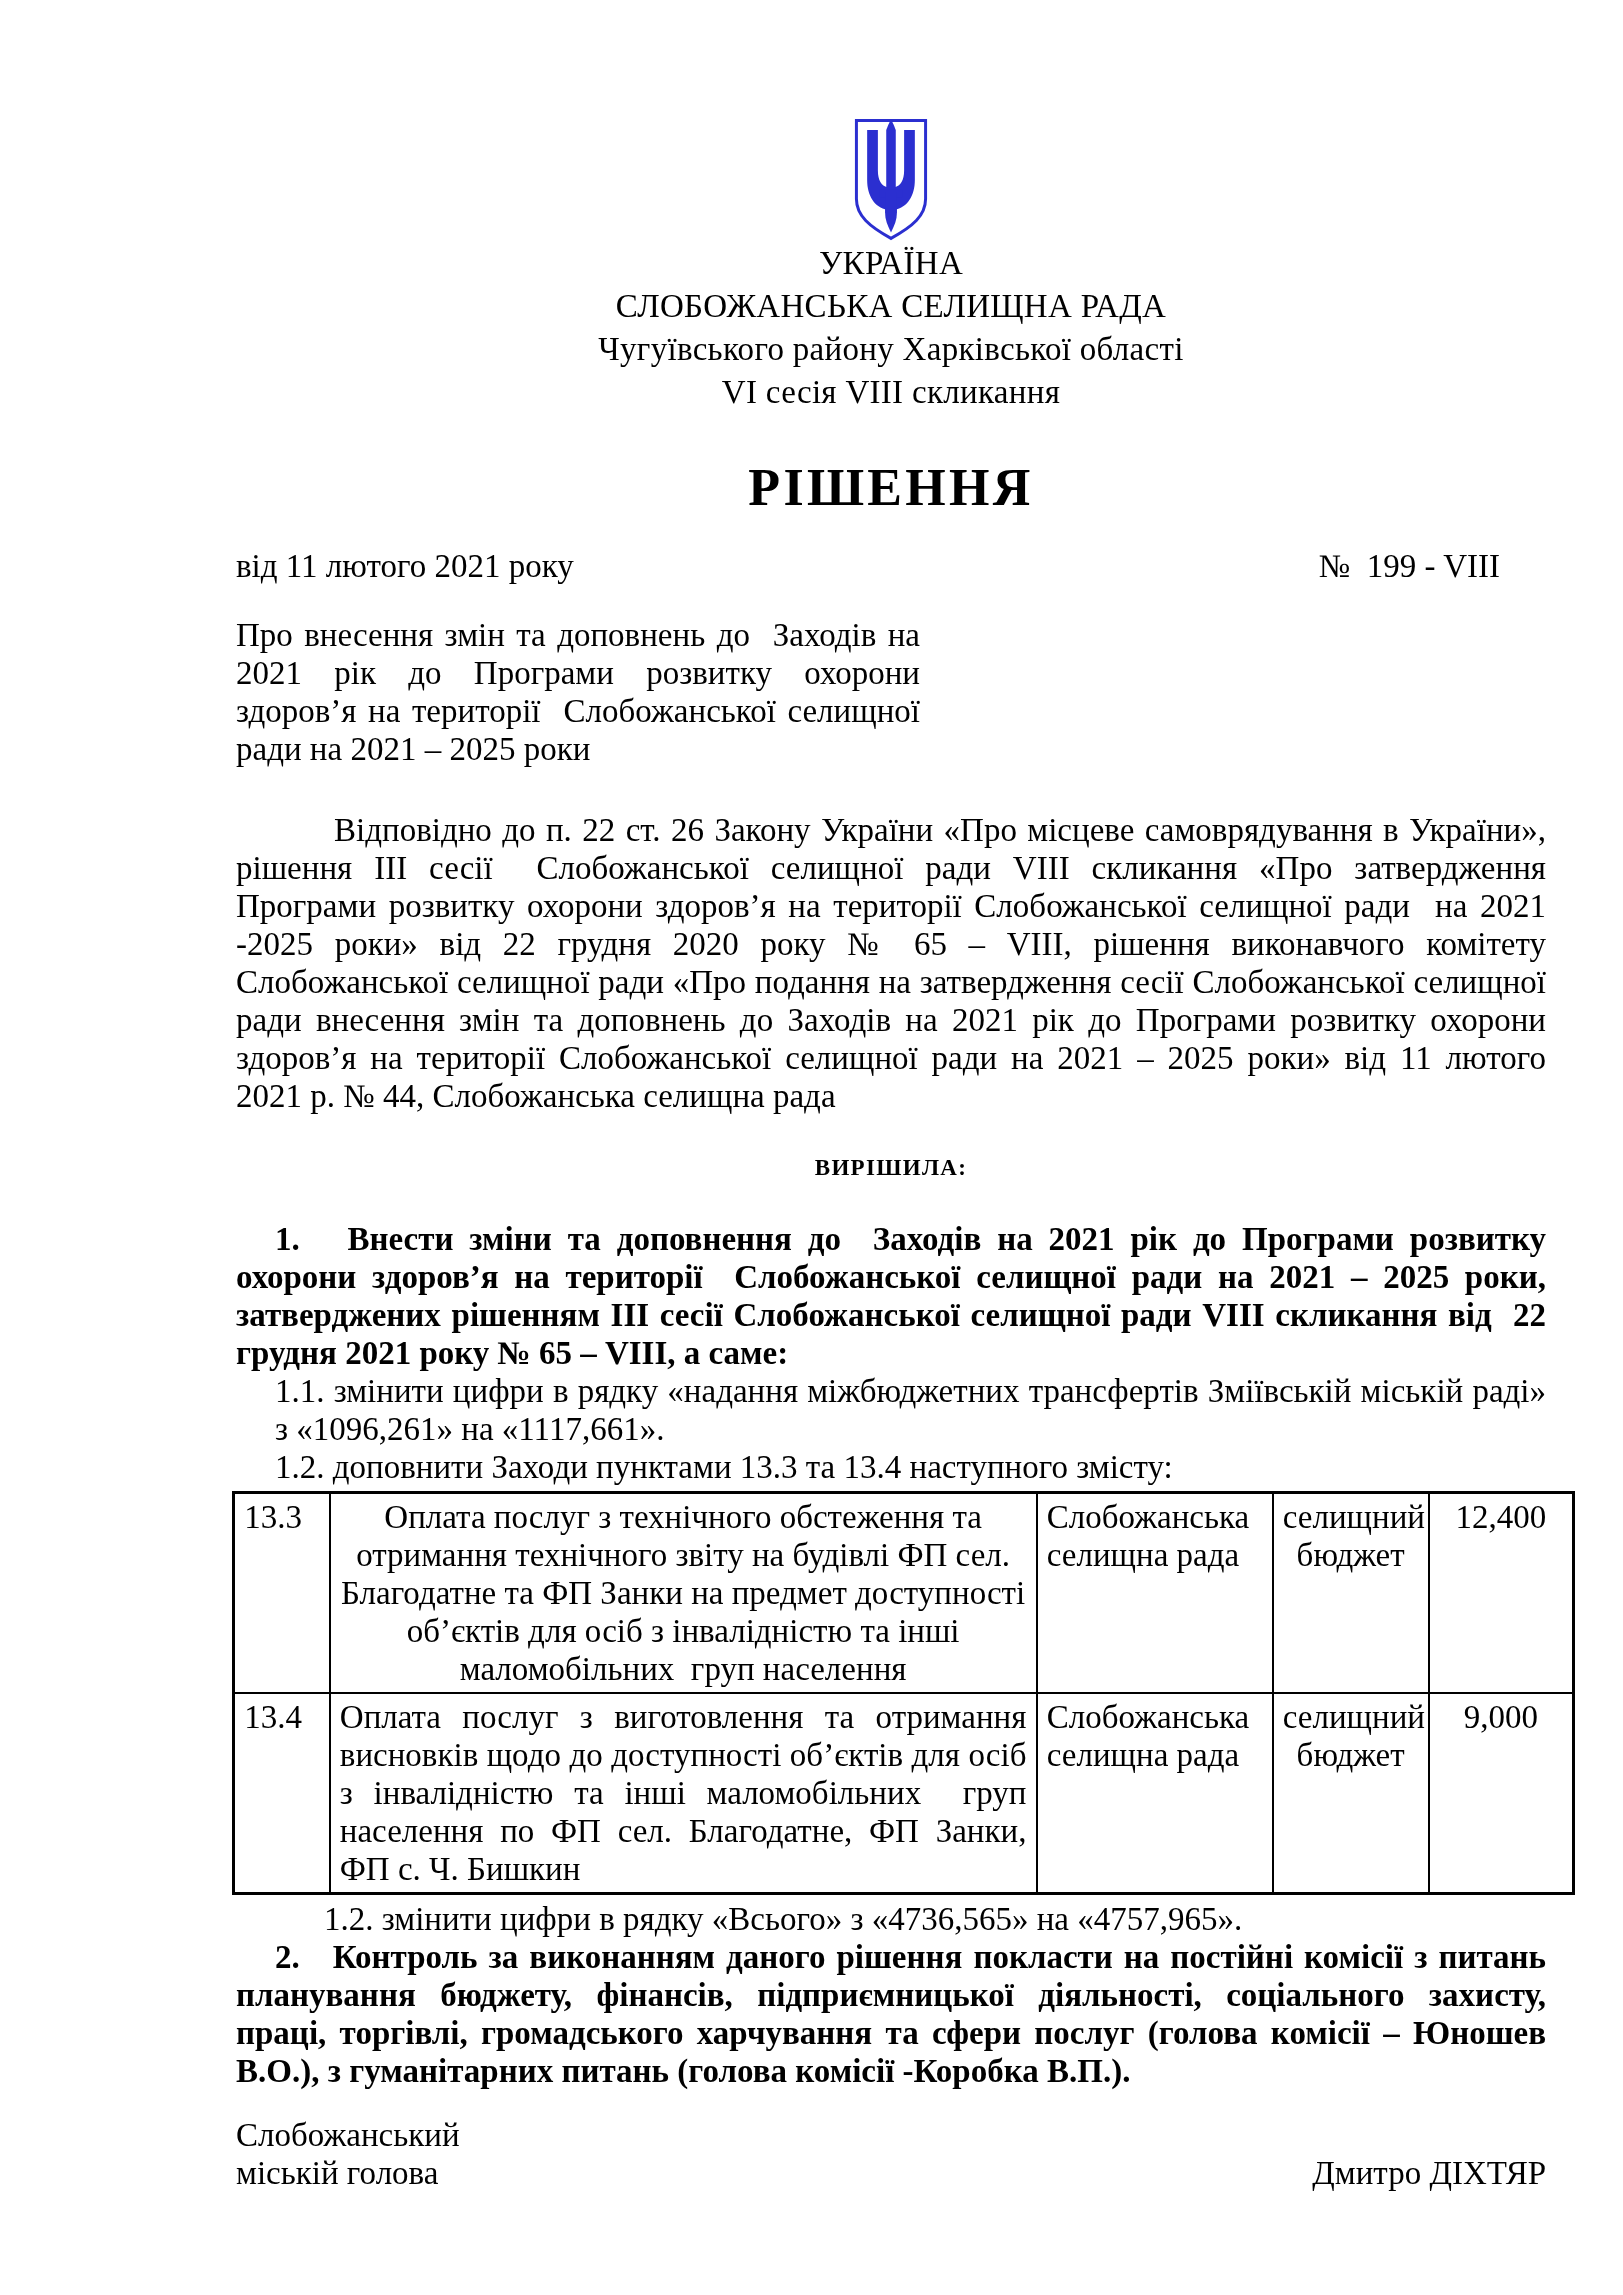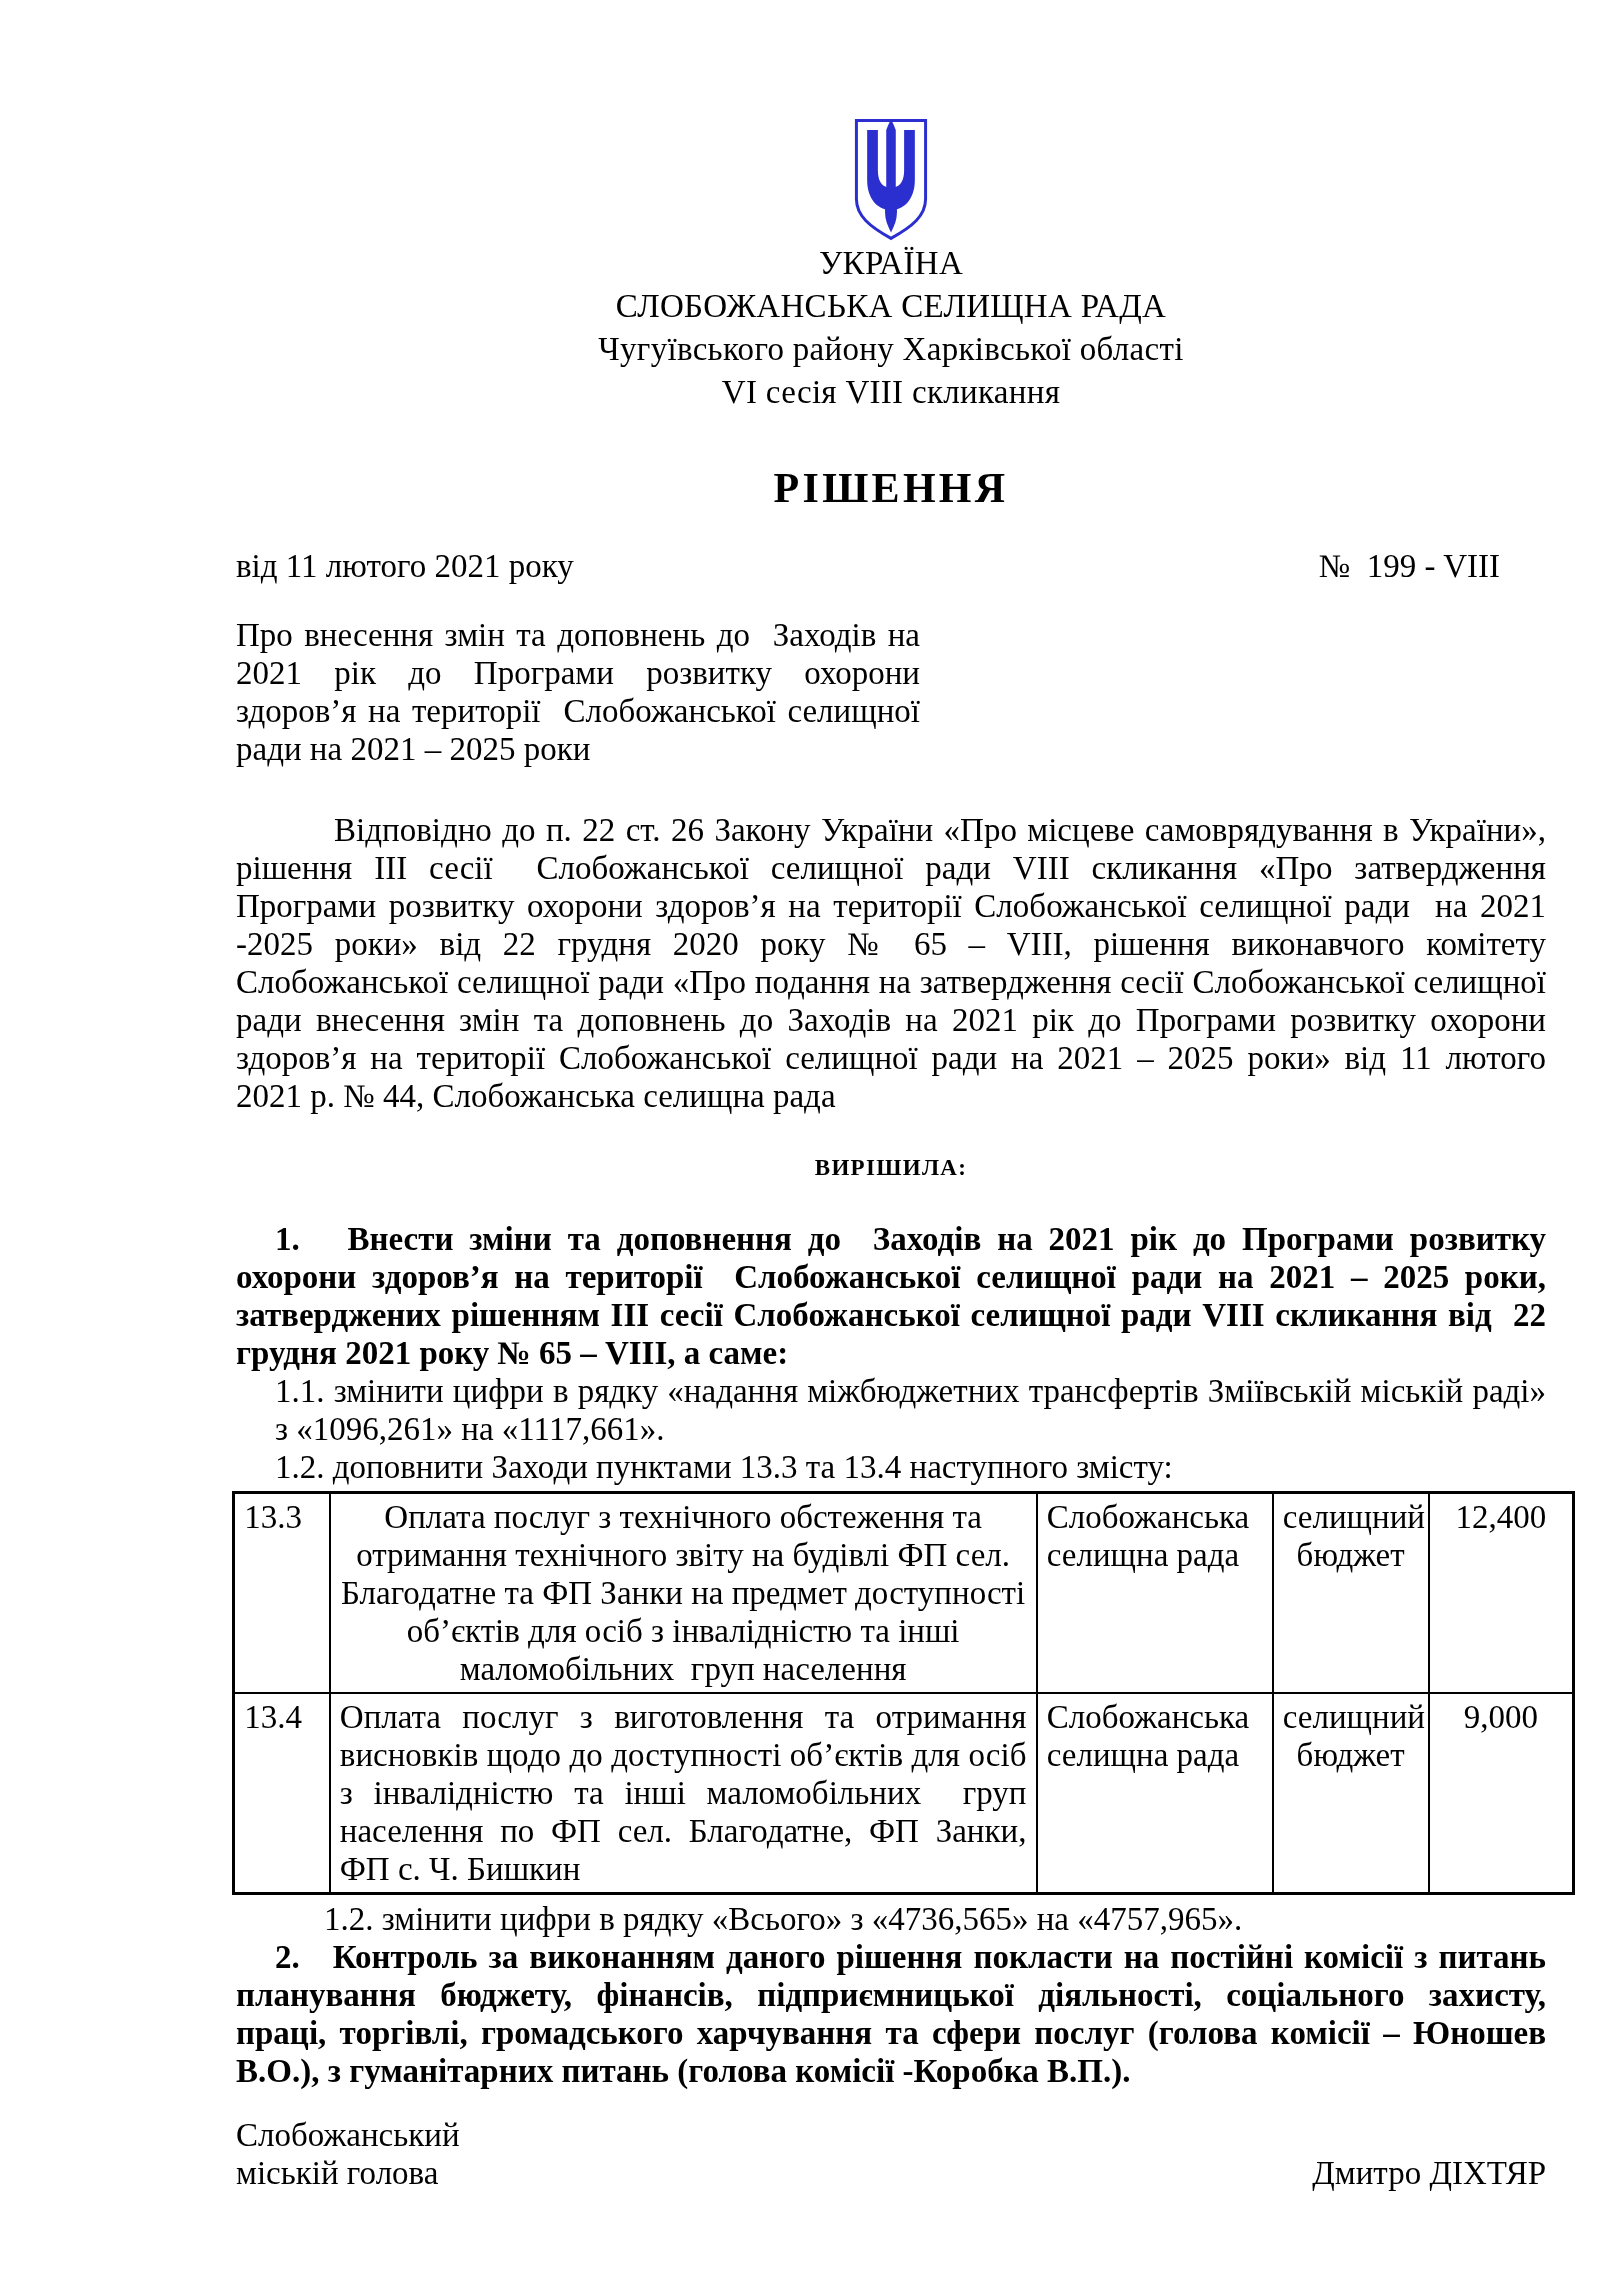--- a/index.html
+++ b/index.html
@@ -27,21 +27,21 @@
   .emblem { height: 124px; }
   .emblem svg { display: block; margin: 0 auto; height: 124px; width: 88px; color: var(--emblem-blue, #2b2fd0); }
   .h-line {
     font-size: 33px;
     line-height: 43px;
     letter-spacing: 0.3px;
     white-space: nowrap;
   }
   .doc-type {
     margin-top: 51px;
-    font-size: 42px;
+    font-size: 52px;
     line-height: 46px;
     font-weight: bold;
     letter-spacing: 3.3px;
   }
   
   .date-row {
     margin-top: 36px;
     display: flex;
     justify-content: space-between;
   }

